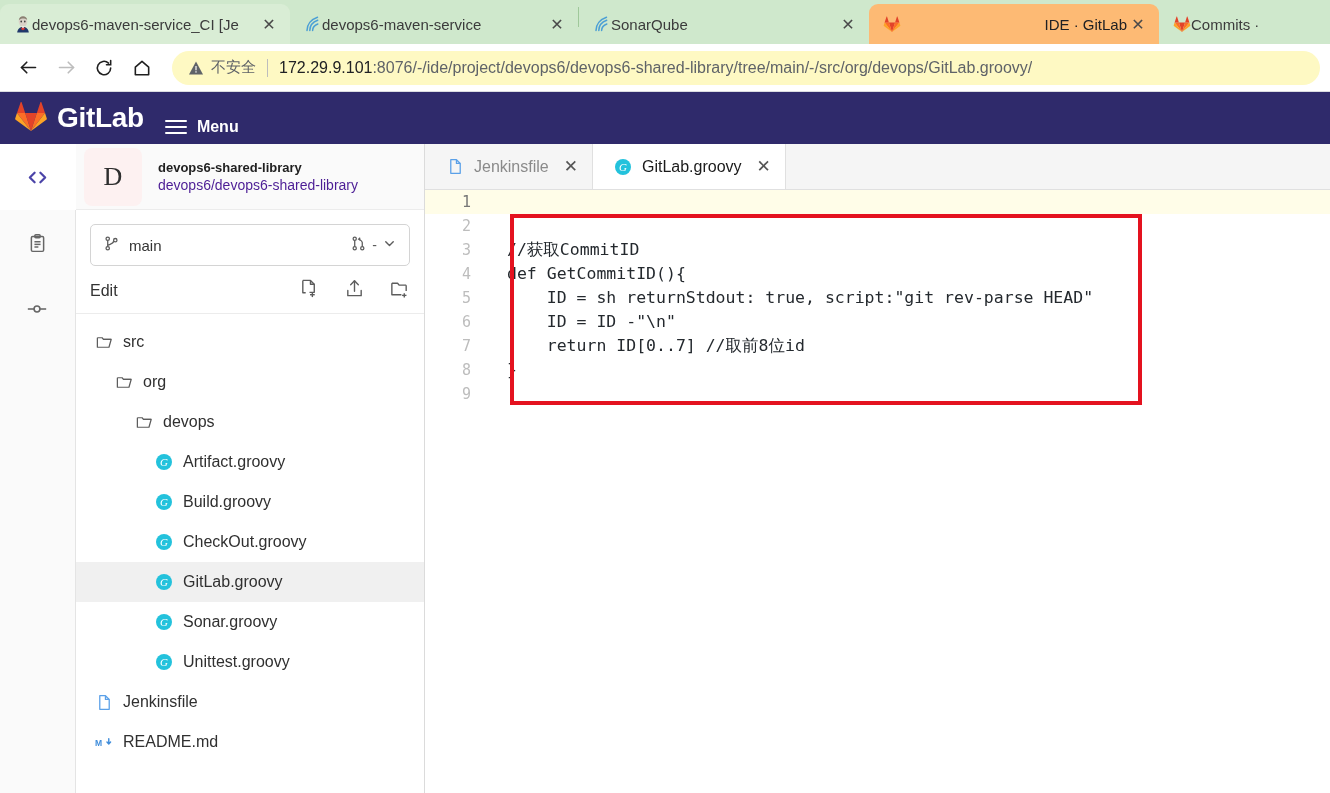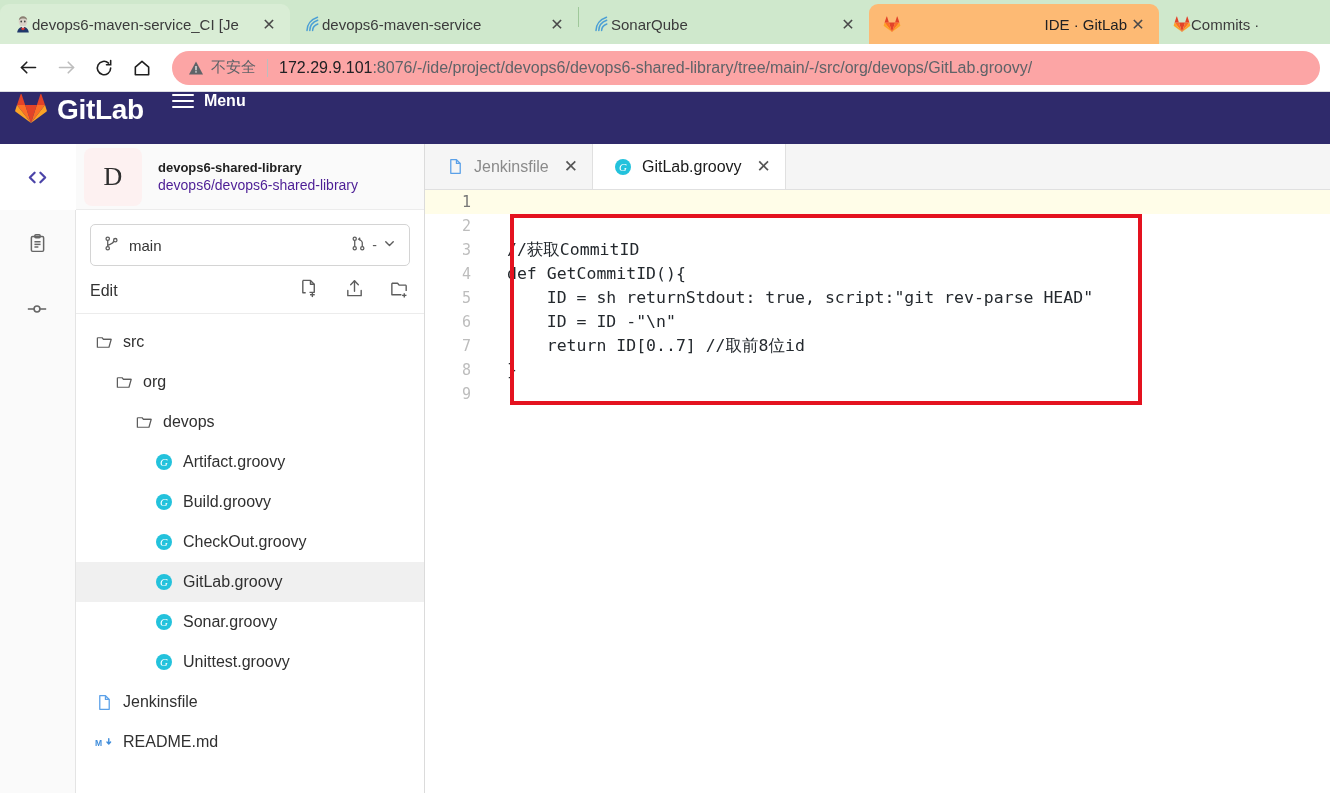--- a/index.html
+++ b/index.html
@@ -48,36 +48,36 @@
     border-bottom: 1px solid #dadce0;
   }
   .navbtn {
     width: 36px; height: 36px; border-radius: 50%;
     display: flex; align-items: center; justify-content: center;
     color: #1f1f1f; flex: 0 0 36px;
   }
   .navbtn.disabled { color: #bdbdbd; }
   .omnibox {
     flex: 1 1 auto; height: 34px; margin-left: 10px;
-    background: #fca5a5; border-radius: 17px;
+    background: #fef9c3; border-radius: 17px;
     display: flex; align-items: center;
     padding: 0 16px; gap: 7px;
     font-size: 16px; color: #5f6368; overflow: hidden;
   }
   .omnibox .warn-ico { width: 16px; height: 16px; flex: 0 0 16px; }
   .omnibox .notsecure { font-size: 15px; color: #5f6368; white-space: nowrap; }
   .omnibox .vbar { width: 1px; height: 18px; background: #bdbdbd; margin: 0 4px; }
   .omnibox .urltext { white-space: nowrap; overflow: hidden; font-size: 16px; color: #5f6368; }
   .omnibox .urltext .host { color: #202124; }
 
   
   .gl-header {
     height: 52px; background: #2f2a6b;
-    display: flex; align-items: flex-start; gap: 28px;
-    padding: 0 14px;
+    display: flex; align-items: flex-end; gap: 21px;
+    padding: 8px 14px;
   }
   .gl-logo-wrap { display: flex; align-items: center; gap: 9px; }
   .gl-wordmark { color: #fff; font-size: 28px; font-weight: bold; letter-spacing: -0.3px; }
   .gl-menu { display: flex; align-items: center; gap: 10px; color: #fff; }
   .hamburger { display: flex; flex-direction: column; gap: 4px; width: 22px; }
   .hamburger span { display: block; height: 2px; background: #fff; border-radius: 1px; }
   .gl-menu-label { font-size: 16px; font-weight: bold; color: #fff; }
 
   .app-body { display: flex; height: 693px; }
 

